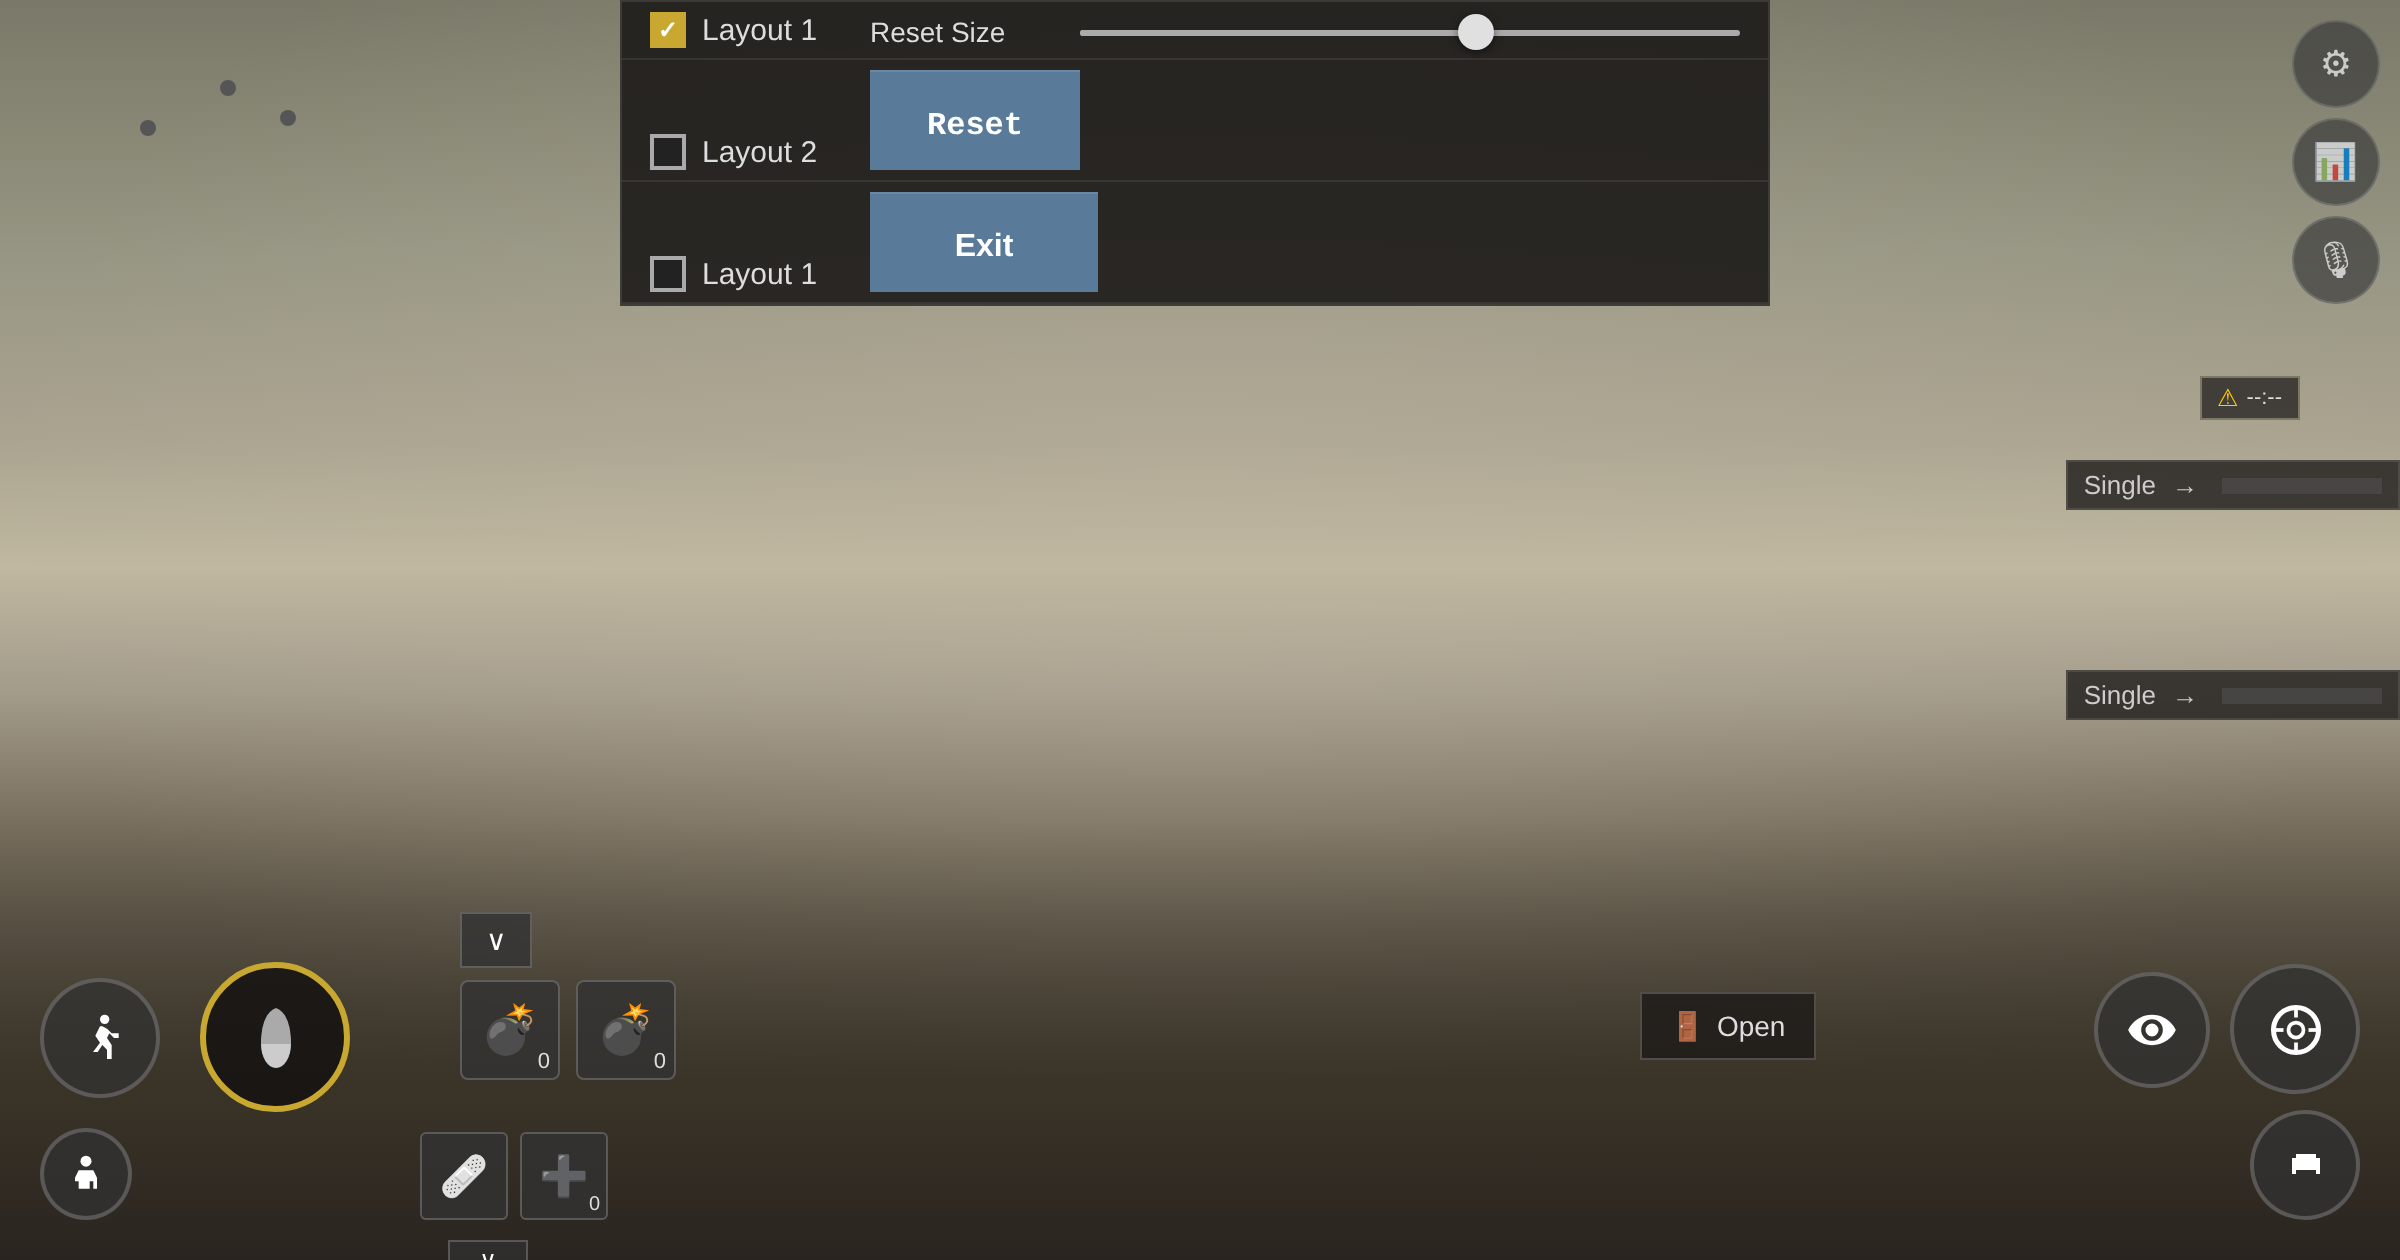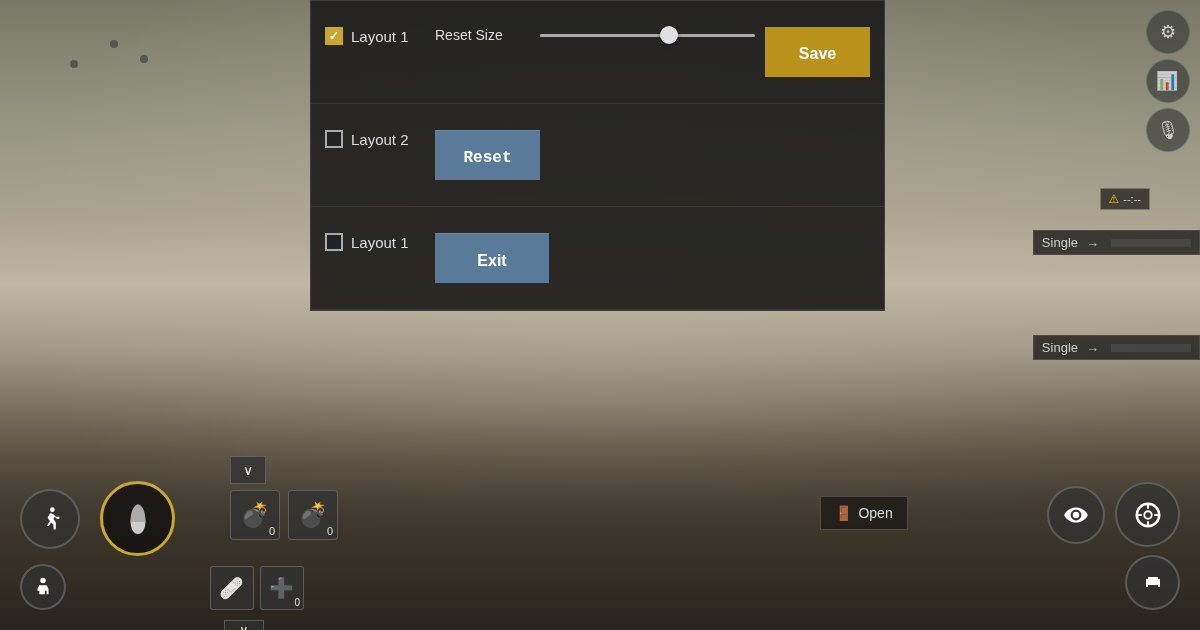--- a/index.html
+++ b/index.html
@@ -63,22 +63,22 @@
       position: absolute;
       top: 0;
       left: 310px;
       width: 580px;
       background: rgba(30, 28, 26, 0.92);
       border: 1px solid rgba(255,255,255,0.1);
     }
 
     .panel-row {
       display: flex;
-      align-items: flex-start;
-      padding: 26px 14px;
+      align-items: flex-end;
+      padding: 5px 14px;
       border-bottom: 1px solid rgba(255,255,255,0.08);
       gap: 10px;
     }
 
     
     .checkbox-wrap {
       display: flex;
       align-items: center;
       gap: 8px;
       min-width: 100px;
@@ -438,21 +438,20 @@
       <div class="cb checked"></div>
       <span class="layout-label">Layout 1</span>
     </div>
     <div class="slider-section">
       <span class="slider-label">Reset Size</span>
       <div class="slider-track" style="flex:1;position:relative;">
         <div class="slider-fill" style="width:60%;"></div>
         <div class="slider-thumb" style="left:60%;"></div>
       </div>
     </div>
-    <button class="btn-save" style="width:105px;height:50px;font-size:16px;font-weight:bold;background:#b8921a;color:white;border:none;cursor:pointer;">Save</button>
   </div>
 
   <div class="panel-row">
     <div class="checkbox-wrap">
       <div class="cb"></div>
       <span class="layout-label">Layout 2</span>
     </div>
     <button class="btn-reset" style="width:105px;height:50px;font-size:16px;font-weight:bold;background:#5a7a9a;color:white;border:none;cursor:pointer;border-top:1px solid rgba(255,255,255,0.1);">Reset</button>
   </div>
 

